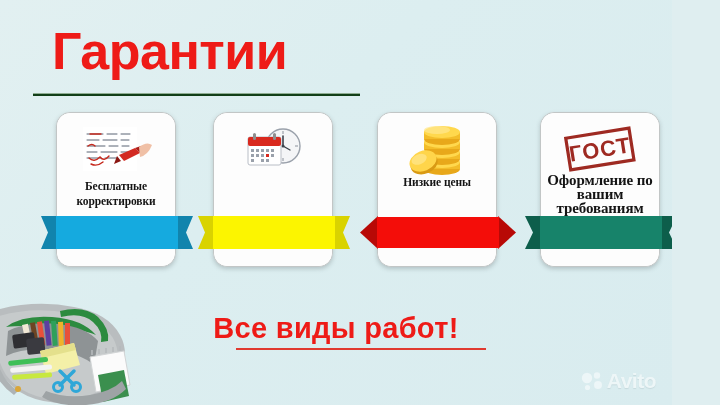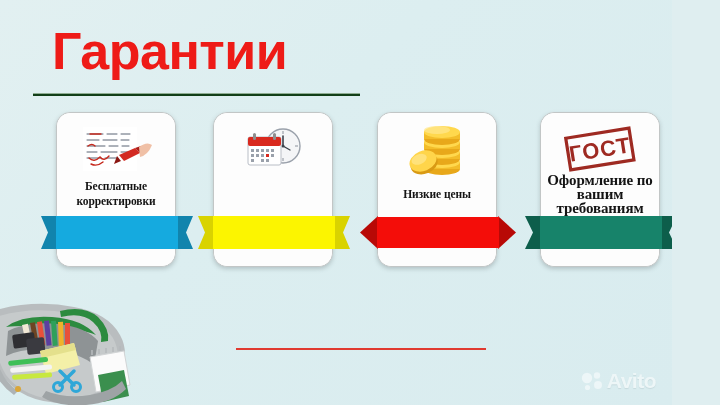--- a/index.html
+++ b/index.html
@@ -70,21 +70,21 @@
     position:absolute; left:2px; right:2px; top:66px;
     text-align:center;
     font-family:"Liberation Serif", serif;
     font-weight:bold;
     font-size:11.5px;
     line-height:15px;
     color:#141414;
     letter-spacing:-0.1px;
   }
   .card-4 .card-label { top:60px; font-size:15px; line-height:14px; }
-  .card-3 .card-label { top:74px;font-family:Liberation Serif, serif; }
+  .card-3 .card-label { top:62px;font-family:Liberation Serif, serif; }
 
   
   .ribbon {
     position:absolute;
     height:33px;
     top:103px;
     z-index:5;
   }
   .ribbon svg { display:block; width:100%; height:100%; }
 
@@ -270,20 +270,21 @@
         <svg viewBox="0 0 152 33" preserveAspectRatio="none">
           <polygon points="0,0 16,0 16,33 0,33 8,16.5" fill="#0d5e4b"></polygon>
           <polygon points="152,0 136,0 136,33 152,33 144,16.5" fill="#0d5e4b"></polygon>
           <rect x="15" y="0" width="122" height="33" fill="#17836a"></rect>
         </svg>
       </div>
     </div>
 
   </div>
 
+  <div class="footer-text">Все виды работ!</div>
   <div class="footer-rule"></div>
 
   <div class="backpack">
     <svg width="178" height="122" viewBox="0 0 178 122">
       <path d="M6 28 q-4 40 10 64 q20 28 62 28 q44 -2 56 -28 q10 -22 0 -40 q-12 -22 -46 -28 q-40 -8 -82 4 z" fill="#b9bdbf"></path>
       <path d="M10 34 q-4 36 10 58 q18 24 56 25 q40 -1 52 -26 q8 -20 -1 -36 q-13 -20 -44 -25 q-38 -7 -73 4 z" fill="#c6cacb"></path>
       <path d="M20 44 q16 -12 46 -10 q30 2 44 18 q-14 -6 -44 -8 q-30 -2 -46 0 z" fill="#2c8b3f"></path>
       <path d="M74 28 q24 -6 38 6 q12 12 10 24 l-7 1 q2 -11 -8 -20 q-11 -10 -32 -5 z" fill="#2c8b3f"></path>
       <path d="M22 48 q20 -10 50 -7 q28 3 40 17 l-4 24 q-14 -12 -42 -15 q-28 -3 -46 6 z" fill="#8e9395"></path>
       <g>

